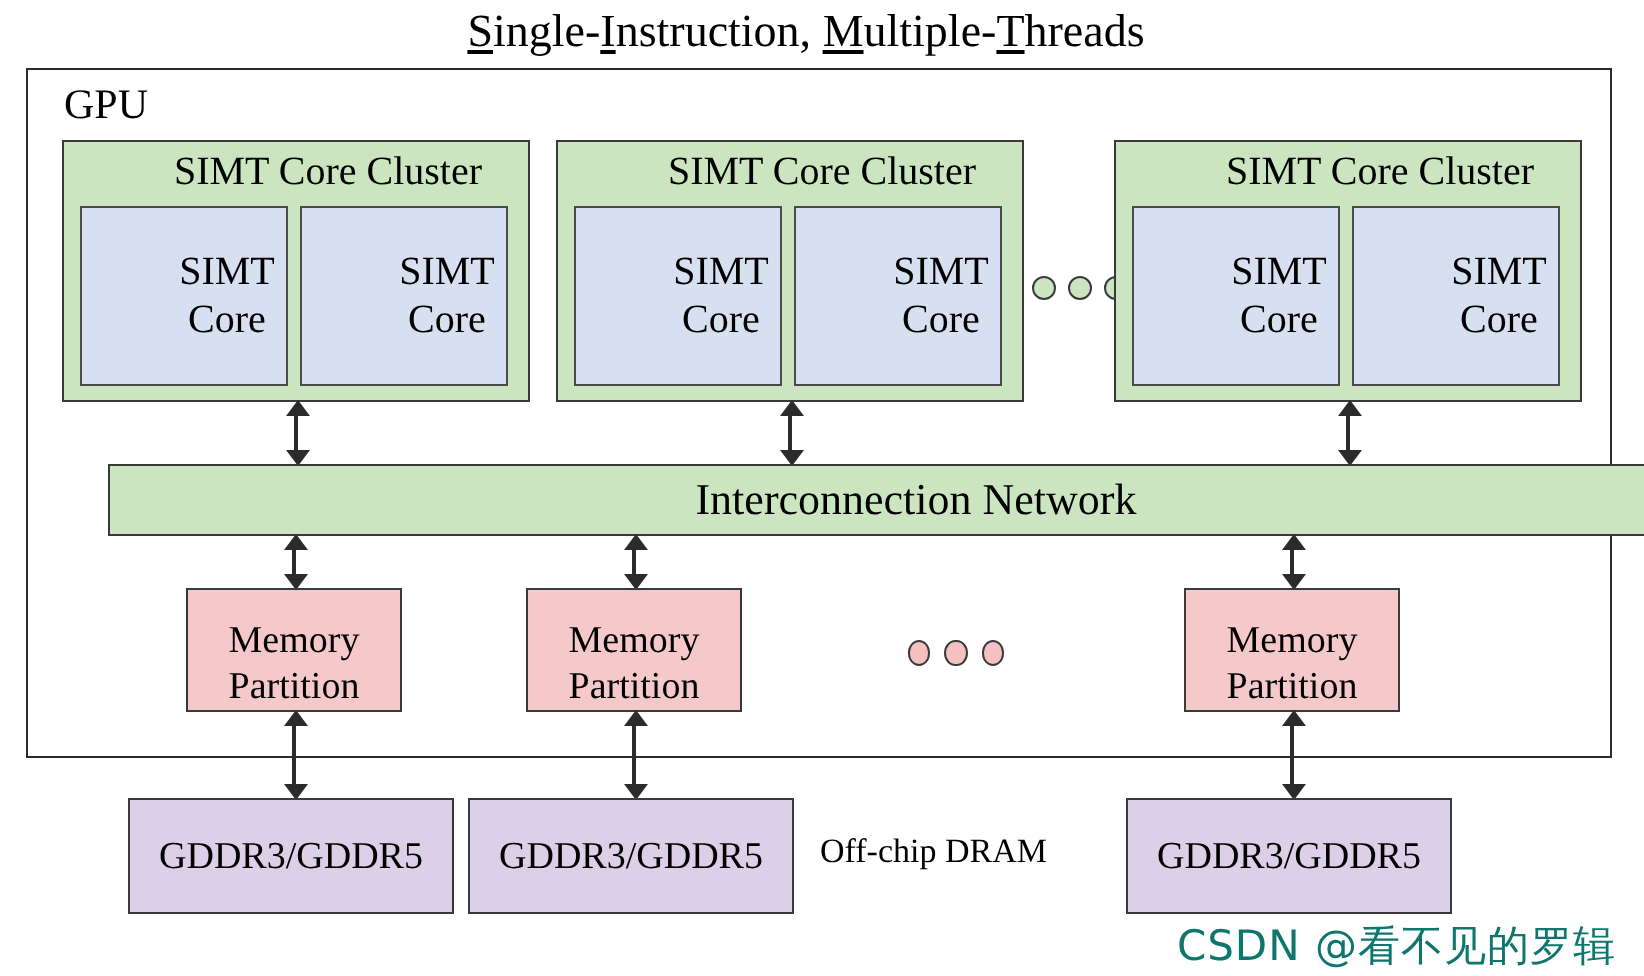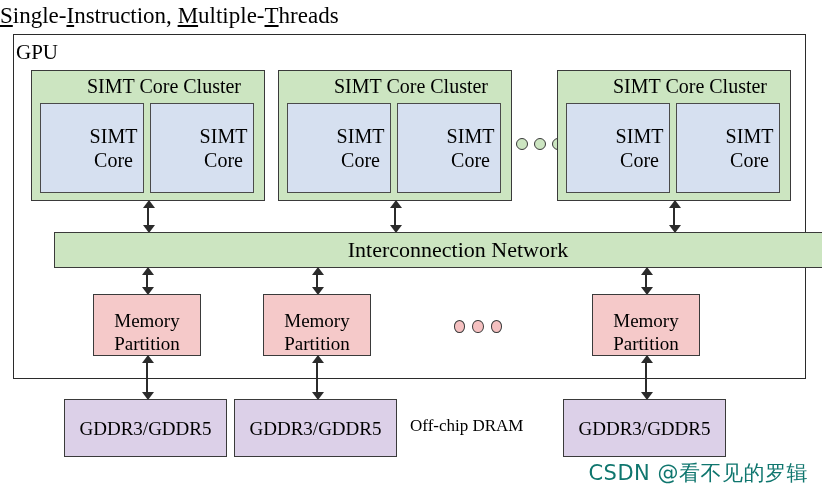--- a/index.html
+++ b/index.html
@@ -15,41 +15,41 @@
     font-family: "Liberation Serif", "DejaVu Serif", serif;
     color: #000000;
   }
 
   
   #title {
     position: absolute;
     left: 0;
     top: 2px;
     width: 806px;
-    text-align: left;
+    text-align: center;
     font-size: 23px;
     line-height: 28px;
     white-space: nowrap;
   }
   #title .u { text-decoration: underline; }
 
   
   #gpu-box {
     position: absolute;
     left: 13px;
     top: 34px;
     width: 793px;
     height: 345px;
     border: 1.6px solid #2b2b2b;
     background: #ffffff;
     box-sizing: border-box;
   }
   #gpu-label {
     position: absolute;
-    left: 16px;
+    left: 32px;
     top: 40px;
     font-size: 21px;
     line-height: 24px;
   }
 
   
   .cluster {
     position: absolute;
     top: 70px;
     width: 234px;

